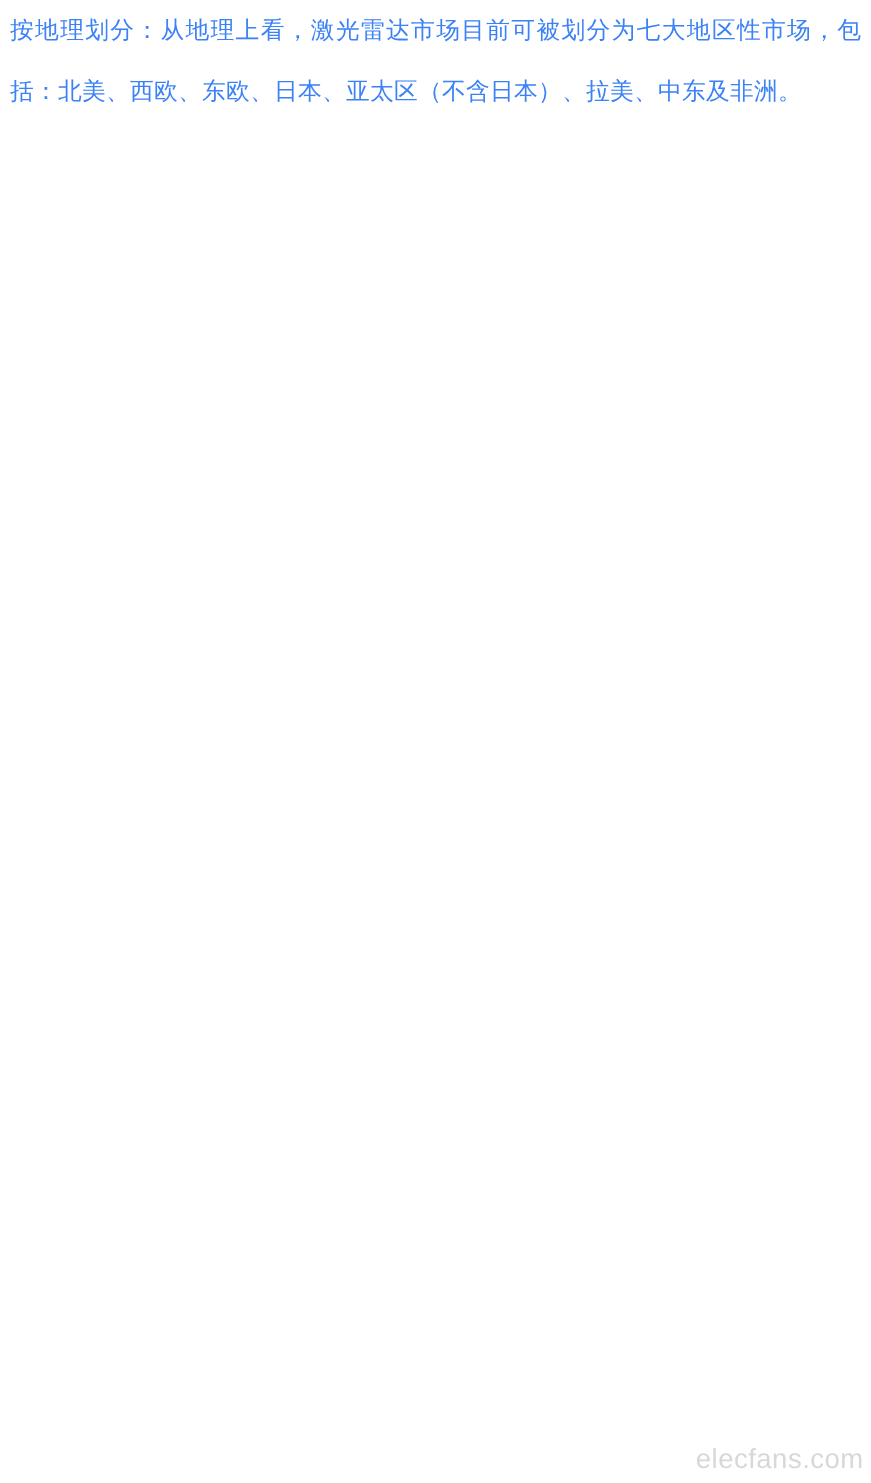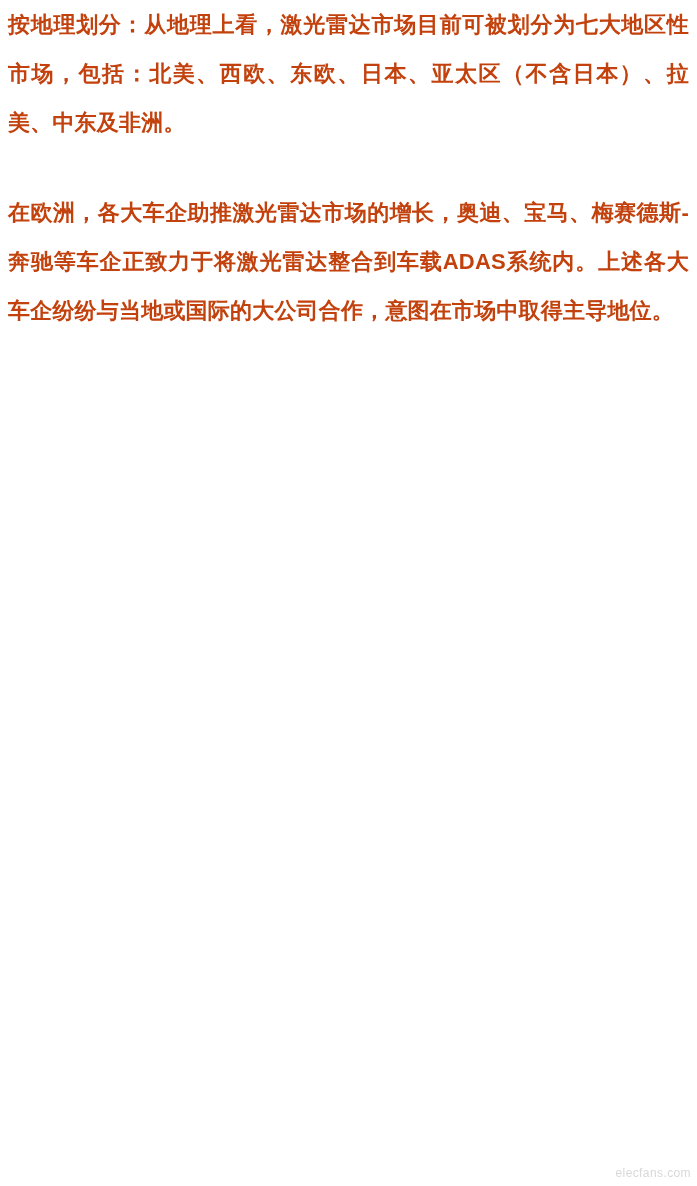--- a/index.html
+++ b/index.html
@@ -17,45 +17,44 @@
   }
   .article {
     position: absolute;
     left: 0;
     top: 0;
     width: 697px;
     padding: 0 8px;
     box-sizing: border-box;
   }
   .para {
-    font-size: 22px;
+    font-size: 19px;
     line-height: 49px;
     letter-spacing: 0.2px;
     text-align: justify;
     text-justify: inter-ideograph;
     margin: 0 0 41px 0;
-    color: #c2410c;
-    font-weight: 700;
+    color: #3b82f6;
+    font-weight: 400;
   }
   .para:last-child {
     margin-bottom: 0;
   }
   .watermark {
     position: absolute;
     right: 6px;
     bottom: 6px;
-    font-size: 12px;
+    font-size: 22px;
     color: #d8d8d8;
     letter-spacing: 0.4px;
     font-family: "Liberation Sans", "DejaVu Sans", sans-serif;
     pointer-events: none;
     user-select: none;
   }
 </style>
 </head>
 <body>
 
 <div class="article">
   <p class="para">按地理划分：从地理上看，激光雷达市场目前可被划分为七大地区性市场，包括：北美、西欧、东欧、日本、亚太区（不含日本）、拉美、中东及非洲。</p>
-  <p class="para">在欧洲，各大车企助推激光雷达市场的增长，奥迪、宝马、梅赛德斯-奔驰等车企正致力于将激光雷达整合到车载ADAS系统内。上述各大车企纷纷与当地或国际的大公司合作，意图在市场中取得主导地位。</p>
 </div>
 
 <div class="watermark">elecfans.com</div>
 
 </body></html>

